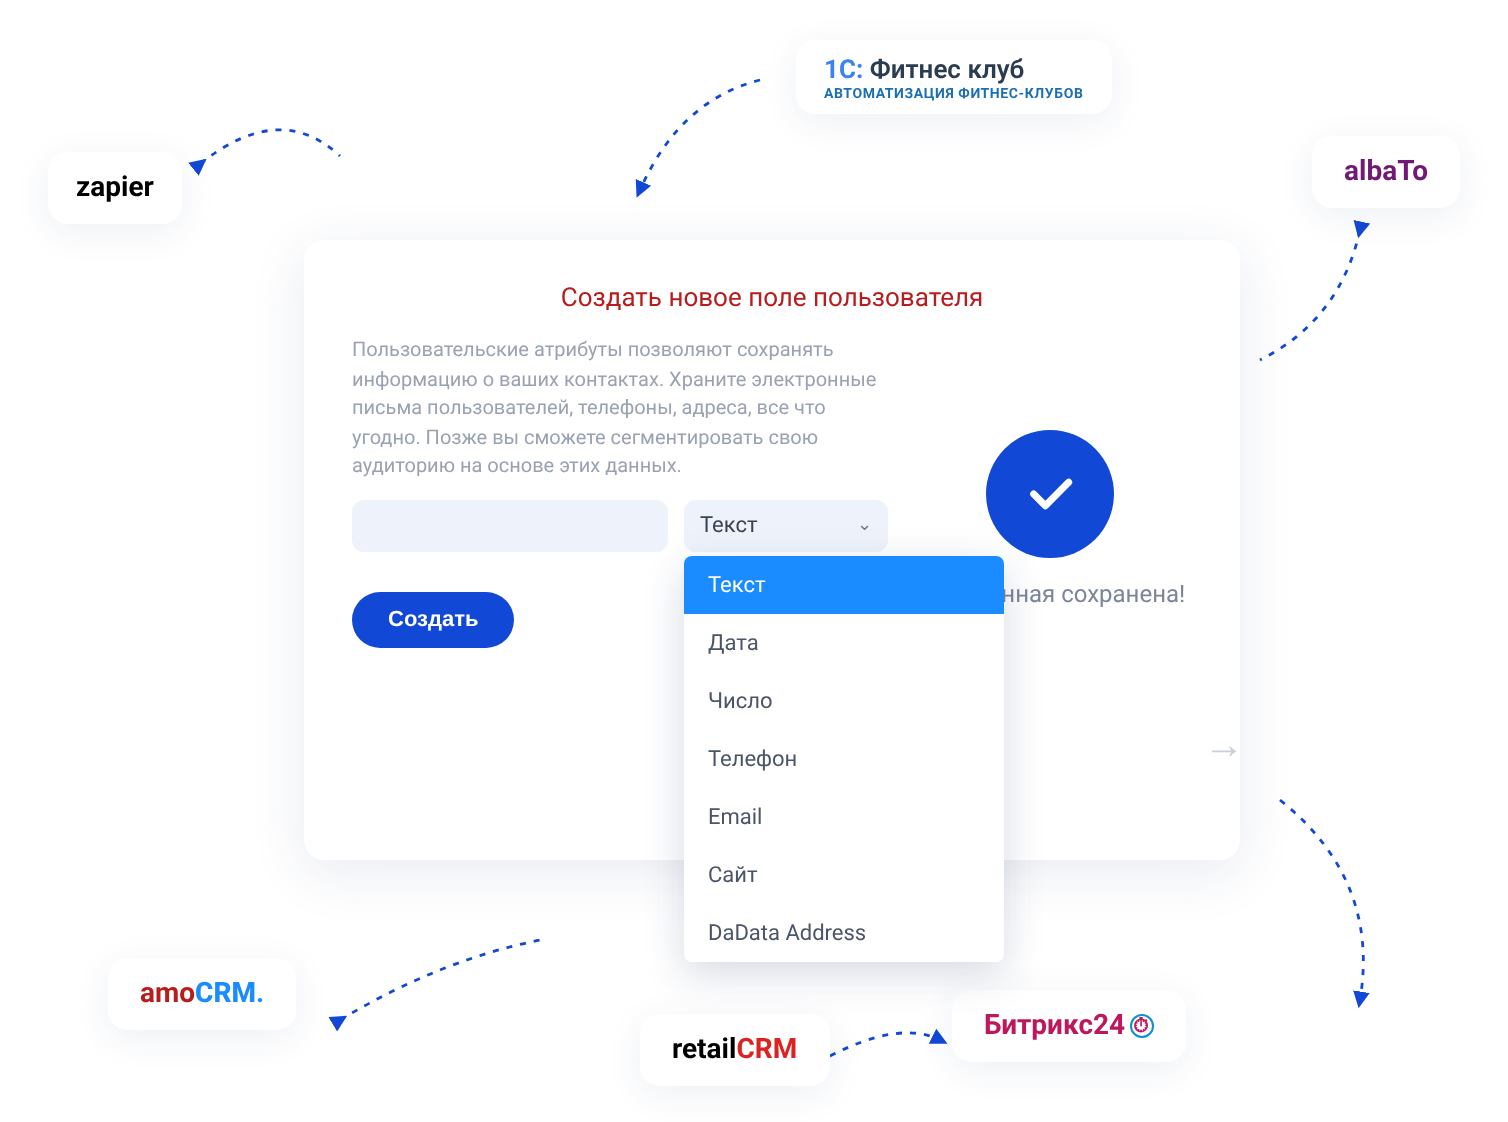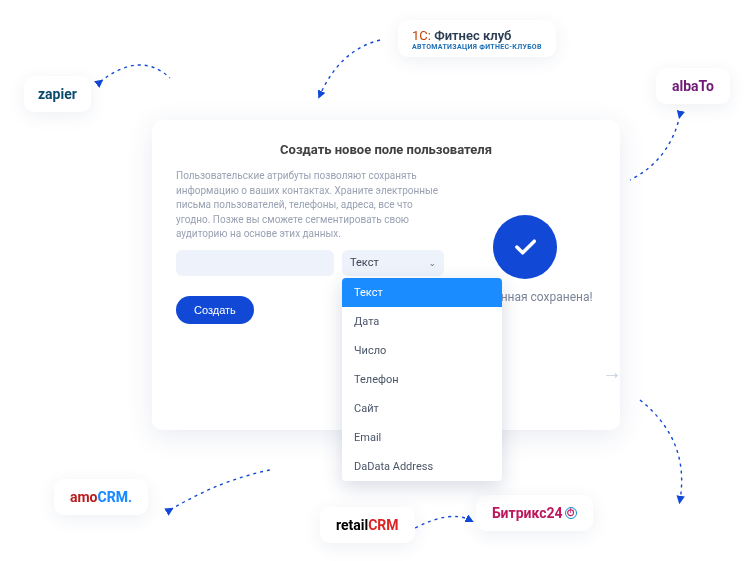--- a/index.html
+++ b/index.html
@@ -18,21 +18,21 @@
     background: #fff;
     border-radius: 10px;
     box-shadow: 0 4px 18px rgba(40,60,120,0.08);
     padding: 10px 16px;
     display: flex;
     align-items: center;
     justify-content: center;
     font-weight: 700;
     font-size: 14px;
   }
-  .badge-zapier { top: 76px; left: 24px; color:#0c4a6e; padding: 10px 14px; align-items: center;}
+  .badge-zapier { top: 76px; left: 24px; color:#000000; padding: 10px 14px; align-items: center;}
   .badge-1c { top: 20px; left: 398px; color:#1b6fb6; display:block; text-align:left; padding:8px 14px 6px;}
   .badge-1c .line1 { font-size:13px; font-weight:600; color:#2a3b52;}
   .badge-1c .sub { font-size:7px; color:#1b6fb6; letter-spacing:.3px; font-weight:700;}
   .badge-albato { top: 68px; right: 24px; color:#701a75;}
   .badge-amocrm { bottom: 46px; left: 54px; color:#2c3e50;}
   .badge-retail { bottom: 18px; left: 320px; color:#000;}
   .badge-bitrix { bottom: 30px; left: 476px; color:#be185d;}
 
   
   svg.connectors {
@@ -65,22 +65,22 @@
     display: flex;
     flex-direction: column;
     align-items: center;
     justify-content: center;
     padding-top: 28px;
   }
 
   .card h3 {
     text-align: center;
     font-size: 13px;
-    font-weight: 700;
-    color: #404040;
+    font-weight: 400;
+    color: #b91c1c;
     margin-bottom: 12px;
   }
   .desc {
     font-size: 10px;
     line-height: 1.45;
     color: #99a2b2;
     margin-bottom: 8px;
   }
   .labels { display: flex; gap: 8px; margin-bottom: 4px;}
   .labels span { flex: 1; font-size: 11px; font-weight: 700; color: #2b3445;}
@@ -133,21 +133,21 @@
   }
 
   .create-btn {
     margin-top: 20px;
     background: #1149d6;
     color: #fff;
     border: none;
     border-radius: 999px;
     padding: 8px 18px;
     font-size: 11px;
-    font-weight: 400;
+    font-weight: 700;
     cursor: pointer;
   }
 
   .arrow-right {
     position: absolute;
     top: 240px;
     left: 450px;
     font-size: 20px;
     color: #c7cfdd;
   }
@@ -186,21 +186,21 @@
   <path d="M170,510 Q220,480 270,470" stroke="#1149d6" stroke-width="1.4" stroke-dasharray="3,4" fill="none" marker-start="url(#arr)"></path>
   <path d="M415,528 Q450,510 470,520" stroke="#1149d6" stroke-width="1.4" stroke-dasharray="3,4" fill="none" marker-end="url(#arr)"></path>
 </svg>
 
 <div class="badge badge-zapier">
   <span>zapier</span>
 </div>
 
 <div class="badge badge-1c">
   <div class="line1">
-    <span style="color:#c2410c;font-weight:400">1C:</span>
+    <span style="color:#3b82f6;font-weight:700">1C:</span>
     <span>Фитнес клуб</span>
   </div>
   <div class="sub">АВТОМАТИЗАЦИЯ ФИТНЕС-КЛУБОВ</div>
 </div>
 
 <div class="badge badge-albato">
   <span>albaTo</span>
 </div>
 
 <div class="badge badge-amocrm">
@@ -229,22 +229,22 @@
         <div class="select-wrap">
           <div class="select-display">
             <span>Текст</span>
             <span class="chev">⌄</span>
           </div>
           <div class="dropdown">
             <div class="opt selected">Текст</div>
             <div class="opt">Дата</div>
             <div class="opt">Число</div>
             <div class="opt">Телефон</div>
+            <div class="opt">Email</div>
             <div class="opt">Сайт</div>
-            <div class="opt">Email</div>
             <div class="opt">DaData Address</div>
           </div>
         </div>
       </div>
       <button class="create-btn">Создать</button>
     </div>
 
     <div class="result-col">
       <div class="check-circle">
         <svg viewBox="0 0 24 24">

